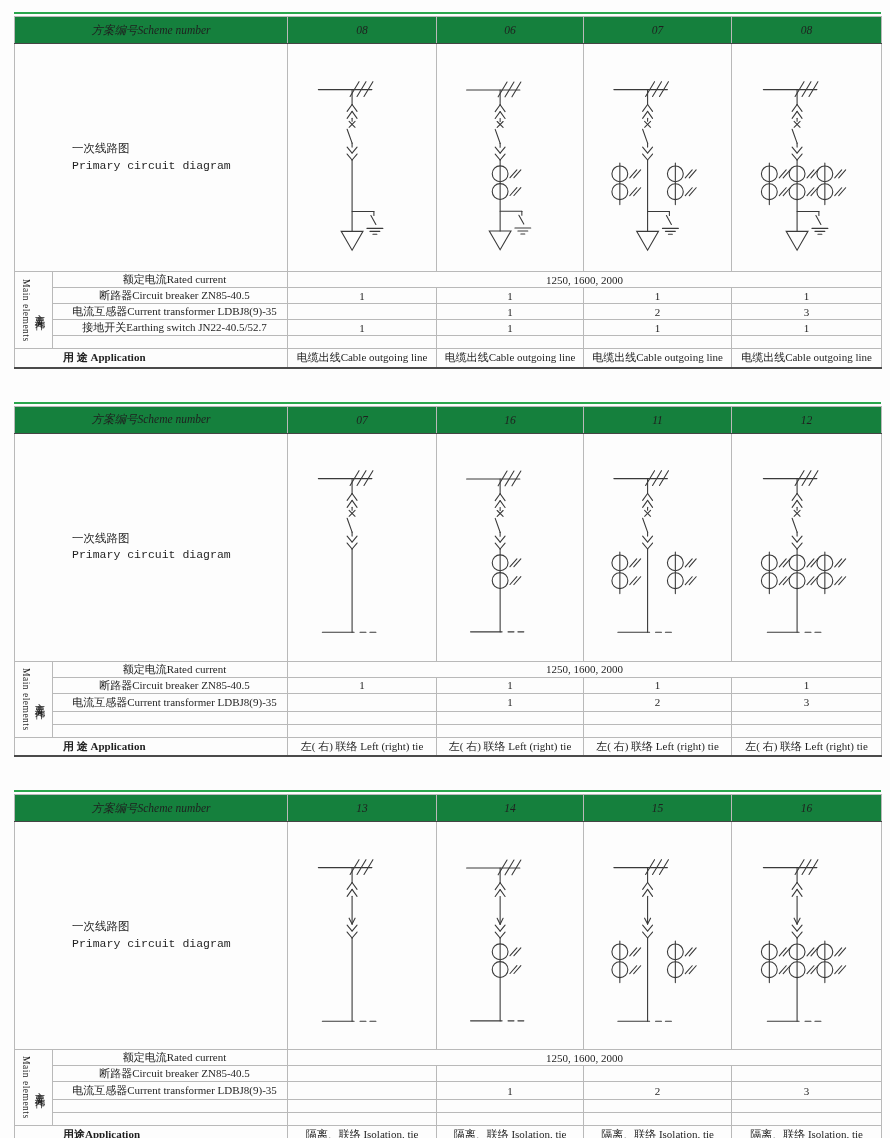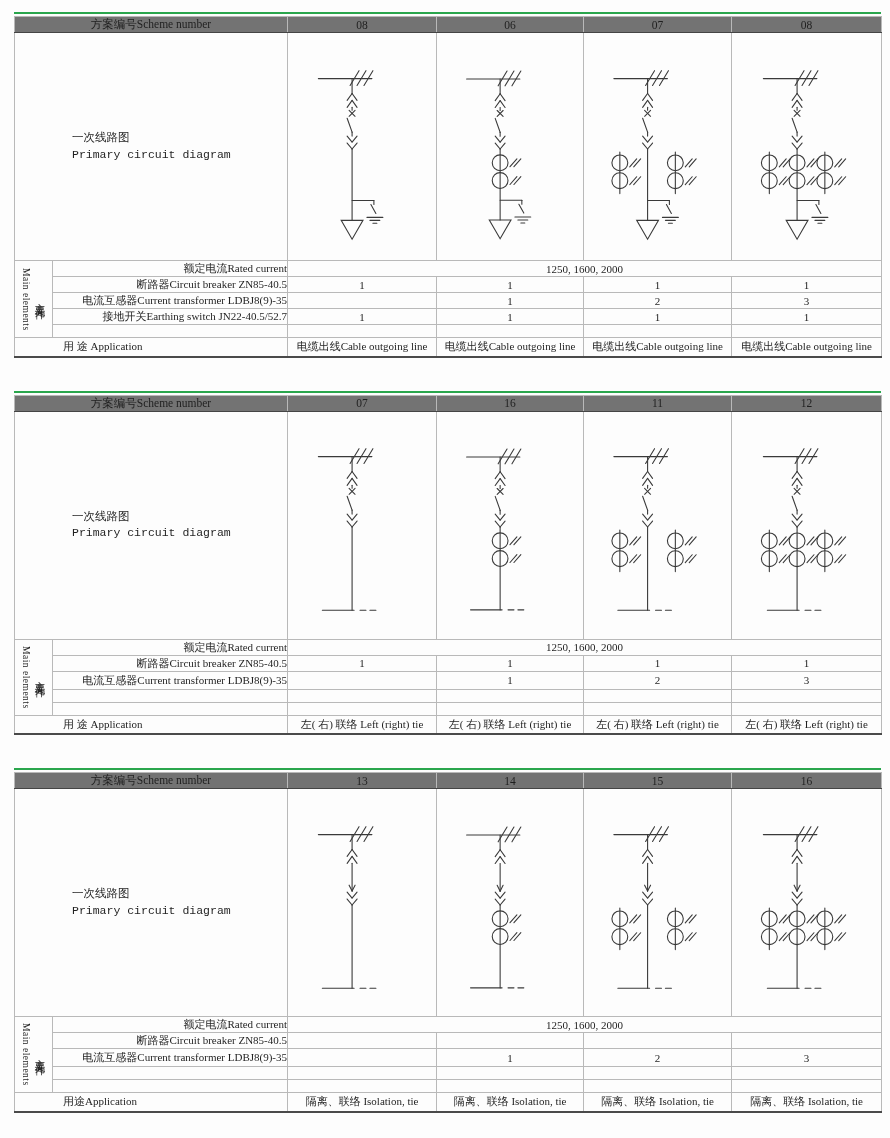--- a/index.html
+++ b/index.html
@@ -8,41 +8,41 @@
     width:890px; height:1138px; background:#fdfdfd; overflow:hidden;
     font-family:"Liberation Serif","DejaVu Serif",serif; color:#1f1f1f;
   }
   .page { padding:12px 9px 0 14px; }
   .tablock { width:867px; }
   .tablock + .tablock { margin-top:33px; }
   .greenline { height:2px; background:#2aa64d; margin-bottom:2px; }
   table { border-collapse:collapse; table-layout:fixed; width:867px; }
   td { border:1px solid #b9b9b9; padding:0; font-size:11px; overflow:hidden; }
   tr.hdr td {
-    height:16px; background:#737373; border-bottom:1px solid #454545;
-    text-align:center; font-size:11.5px;
+    height:27px; background:#15803d; border-bottom:1px solid #454545;
+    text-align:center; font-size:11.5px;font-style:italic;
   }
   tr.diag td { height:228px; vertical-align:middle;font-family:Liberation Mono, monospace; }
   td.dl { padding-left:57px; font-size:11.5px; line-height:1.4; vertical-align:middle; }
   .dwrap { width:100%; height:226px; display:flex; align-items:center; justify-content:center; }
   .dwrap svg { display:block; }
   tr.r td { height:16px; }
   tr.ctr td { height:18px; }
   tr.empty td { height:13px; }
-  td.pl { padding-left:9px; text-align:right; white-space:nowrap; }
+  td.pl { padding-left:9px; text-align:center; white-space:nowrap; }
   td.c { text-align:center; }
   td.vlab { vertical-align:middle; }
   .vwrap { display:flex; justify-content:center; align-items:center; gap:2px; height:100%; }
   .ven { writing-mode:vertical-rl; font-size:9.5px; letter-spacing:0.5px; white-space:nowrap; }
   .vzh { writing-mode:vertical-rl; font-size:10.5px; letter-spacing:2px; white-space:nowrap; }
   tr.app td {
     height:19px; border-top:1px solid #4a4a4a; border-bottom:2px solid #4a4a4a;
     text-align:center; font-size:11px; white-space:nowrap;
   }
-  tr.app td.al { text-align:left; padding-left:48px; font-size:11px; }
+  tr.app td.al { text-align:left; padding-left:48px; font-size:11px;font-weight:bold; }
 </style>
 </head>
 <body>
 
 <div class="page">
 
   <div class="tablock">
     <div class="greenline"></div>
     <table>
       <colgroup>

